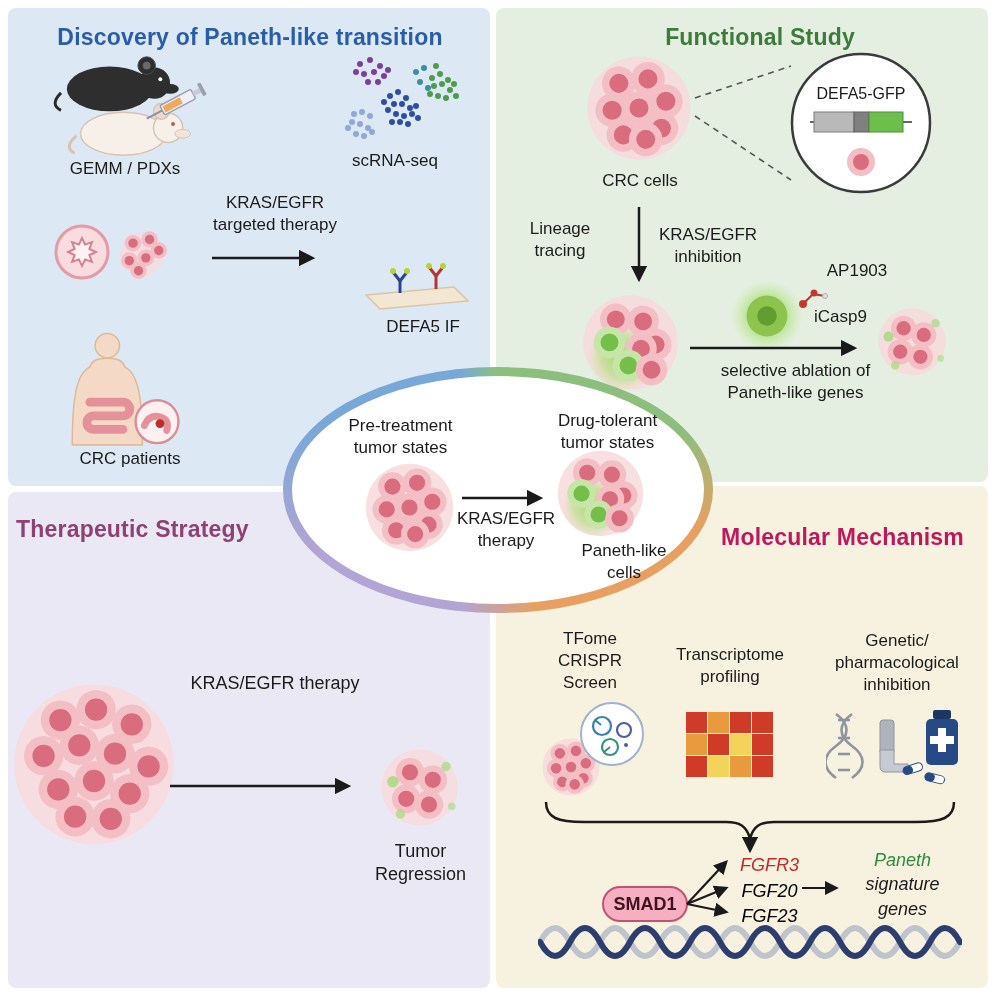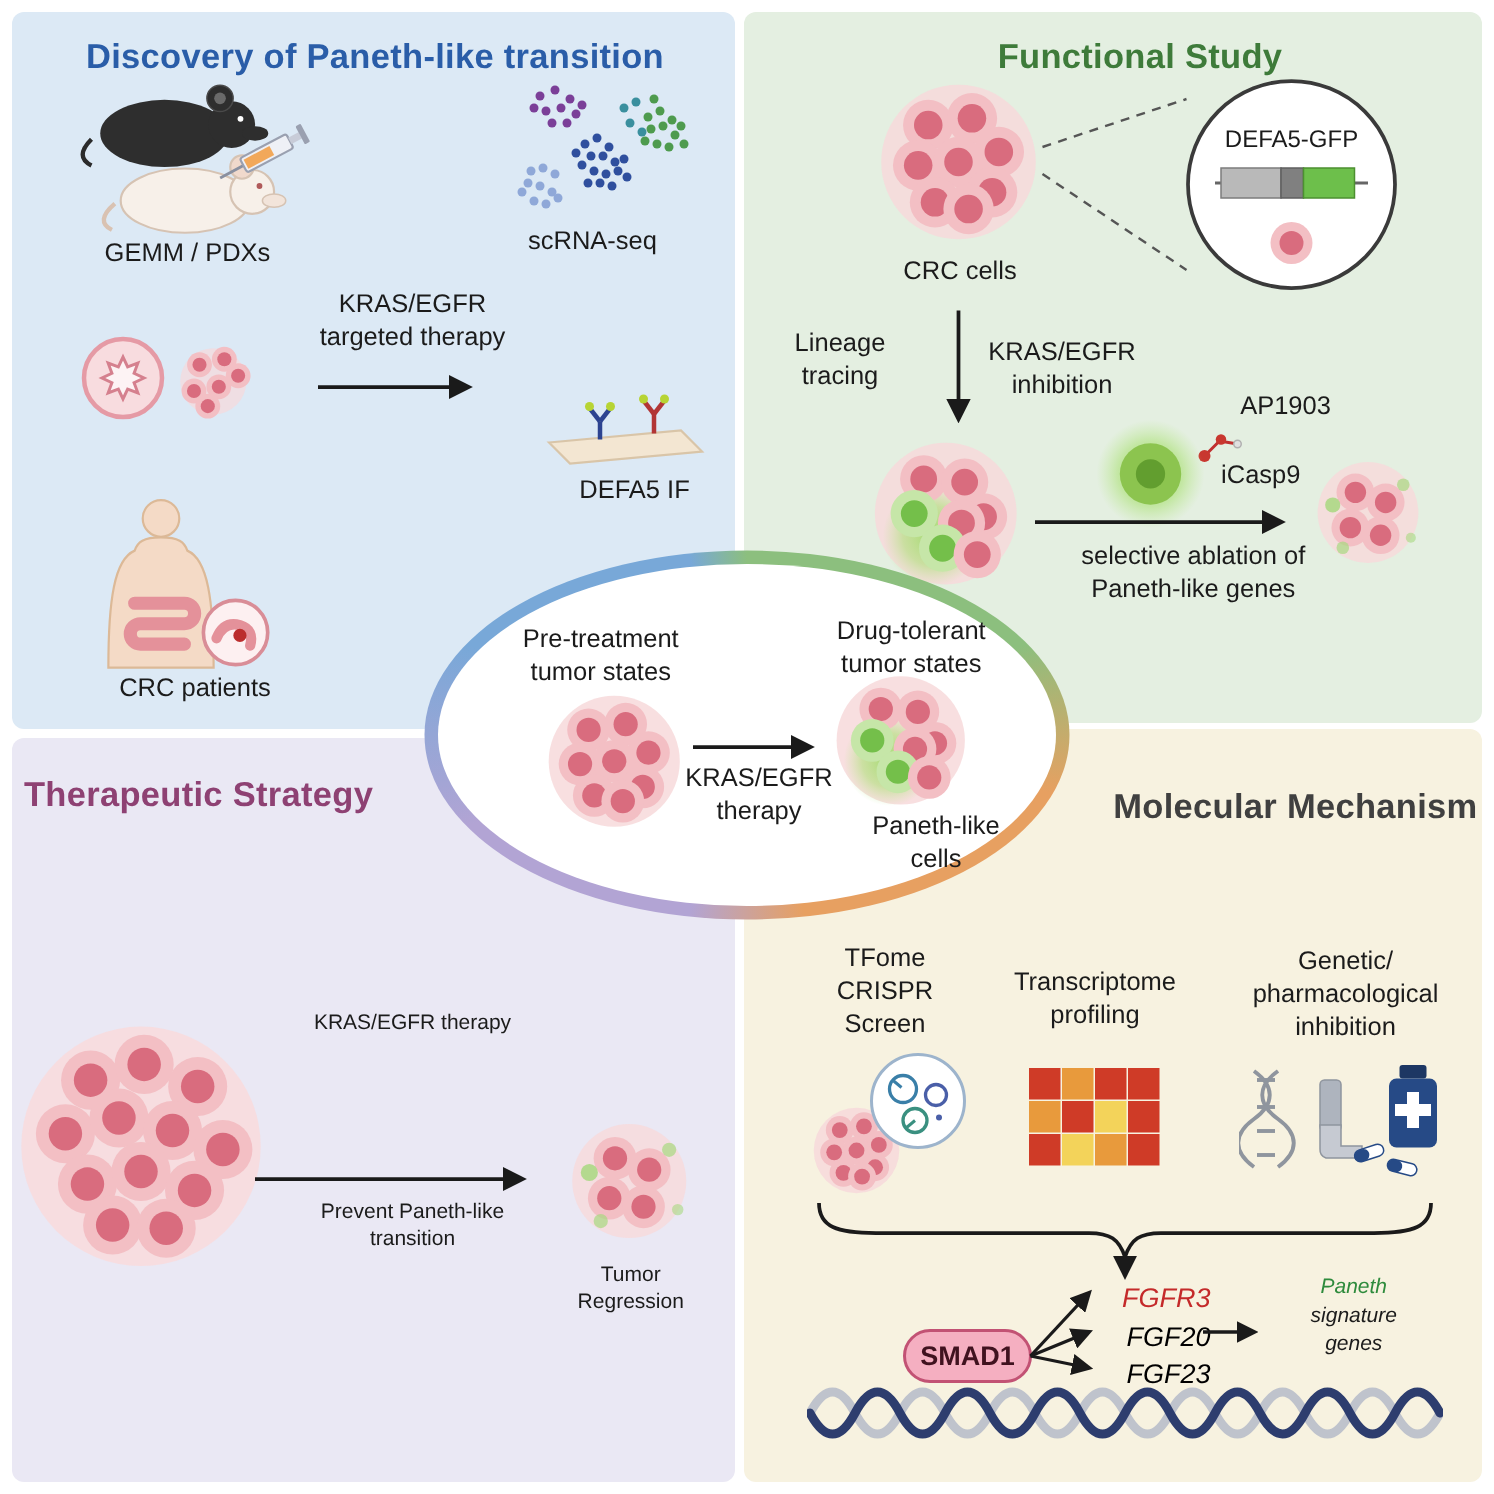--- a/index.html
+++ b/index.html
@@ -9,24 +9,24 @@
   .panel { position:absolute; border-radius:8px; }
   .q-discovery  { left:8px;   top:8px;   width:482px; height:478px; background:#dce9f5; }
   .q-functional { left:496px; top:8px;   width:492px; height:474px; background:#e4efe1; }
   .q-therapeutic{ left:8px;   top:492px; width:482px; height:496px; background:#eae8f4; }
   .q-molecular  { left:496px; top:486px; width:492px; height:502px; background:#f7f2e0; }
 
   .q-title { position:absolute; font-size:23px; font-weight:bold; text-align:center; letter-spacing:.2px; }
   .t-discovery  { left:30px;  top:24px;  width:440px; color:#2a5da8; }
   .t-functional { left:560px; top:24px;  width:400px; color:#3e7b3a; }
   .t-therapeutic{ left:16px;  top:516px; width:330px; text-align:left; color:#8e4173; }
-  .t-molecular  { left:700px; top:524px; width:285px; color:#404040;text-align:right; }
+  .t-molecular  { left:700px; top:524px; width:285px; color:#be185d; }
 
   .lbl { position:absolute; font-size:17px; line-height:1.3; color:#1b1b1b; text-align:center; }
-  .lbl-lg { font-size:14px; }
+  .lbl-lg { font-size:18px; }
   .red { color:#c42a2a; }
   .green { color:#2e8b3c; }
   .italic { font-style:italic; }
   .icon { position:absolute; }
   .icon svg { display:block; width:100%; height:100%; }
 
   
   .center-ellipse { position:absolute; left:283px; top:367px; width:430px; height:246px; border-radius:50%;
     background: conic-gradient(from 0deg,
       #8cbf7e 0% 20%, #e7a061 28% 45%, #b2a4d4 55% 70%, #78a8d8 80% 95%, #8cbf7e 100%); }
@@ -35,21 +35,21 @@
   
   .heatmap { position:absolute; left:686px; top:712px; display:grid;
     grid-template-columns:repeat(4,21px); grid-auto-rows:21px; gap:1px; }
   .hm-cell { width:21px; height:21px; }
 
   .smad-box { position:absolute; left:602px; top:886px; width:86px; height:36px;
     background:#f5afc1; border:2.5px solid #c25274; border-radius:18px;
     display:flex; align-items:center; justify-content:center;
     font-size:18px; font-weight:bold; color:#40121f; }
 
-  .gene { position:absolute; font-size:18px; font-style:italic; text-align:right; width:75px; }
+  .gene { position:absolute; font-size:18px; font-style:italic; text-align:center; width:75px; }
 </style>
 </head>
 <body>
 
 <div id="canvas">
 
   <svg width="0" height="0" style="position:absolute" aria-hidden="true">
     <defs>
       <marker id="ah" viewBox="0 0 10 10" refX="8" refY="5" markerWidth="6.5" markerHeight="6.5" orient="auto-start-reverse">
         <path d="M0,0 L10,5 L0,10 Z" fill="#1a1a1a"></path>
@@ -439,24 +439,20 @@
   </div>
 
   <div class="lbl lbl-lg" style="left:180px;top:672px;width:190px">KRAS/EGFR therapy</div>
 
   <div class="icon" style="left:166px;top:774px;width:196px;height:24px">
     <svg viewBox="0 0 196 24">
         <line x1="4" y1="12" x2="182" y2="12" stroke="#1a1a1a" stroke-width="2.5" marker-end="url(#ah)"></line>
       </svg>
   </div>
 
-  <div class="lbl lbl-lg" style="left:180px;top:798px;width:190px">
-    <div>Prevent Paneth-like</div>
-    <div>transition</div>
-  </div>
 
   <div class="icon" style="left:372px;top:738px;width:95px;height:95px">
     <svg viewBox="0 0 100 100">
         <use href="#sym-tumor-ablated" width="100" height="100"></use>
       </svg>
   </div>
   <div class="lbl lbl-lg" style="left:358px;top:840px;width:125px">
     <div>Tumor</div>
     <div>Regression</div>
   </div>

